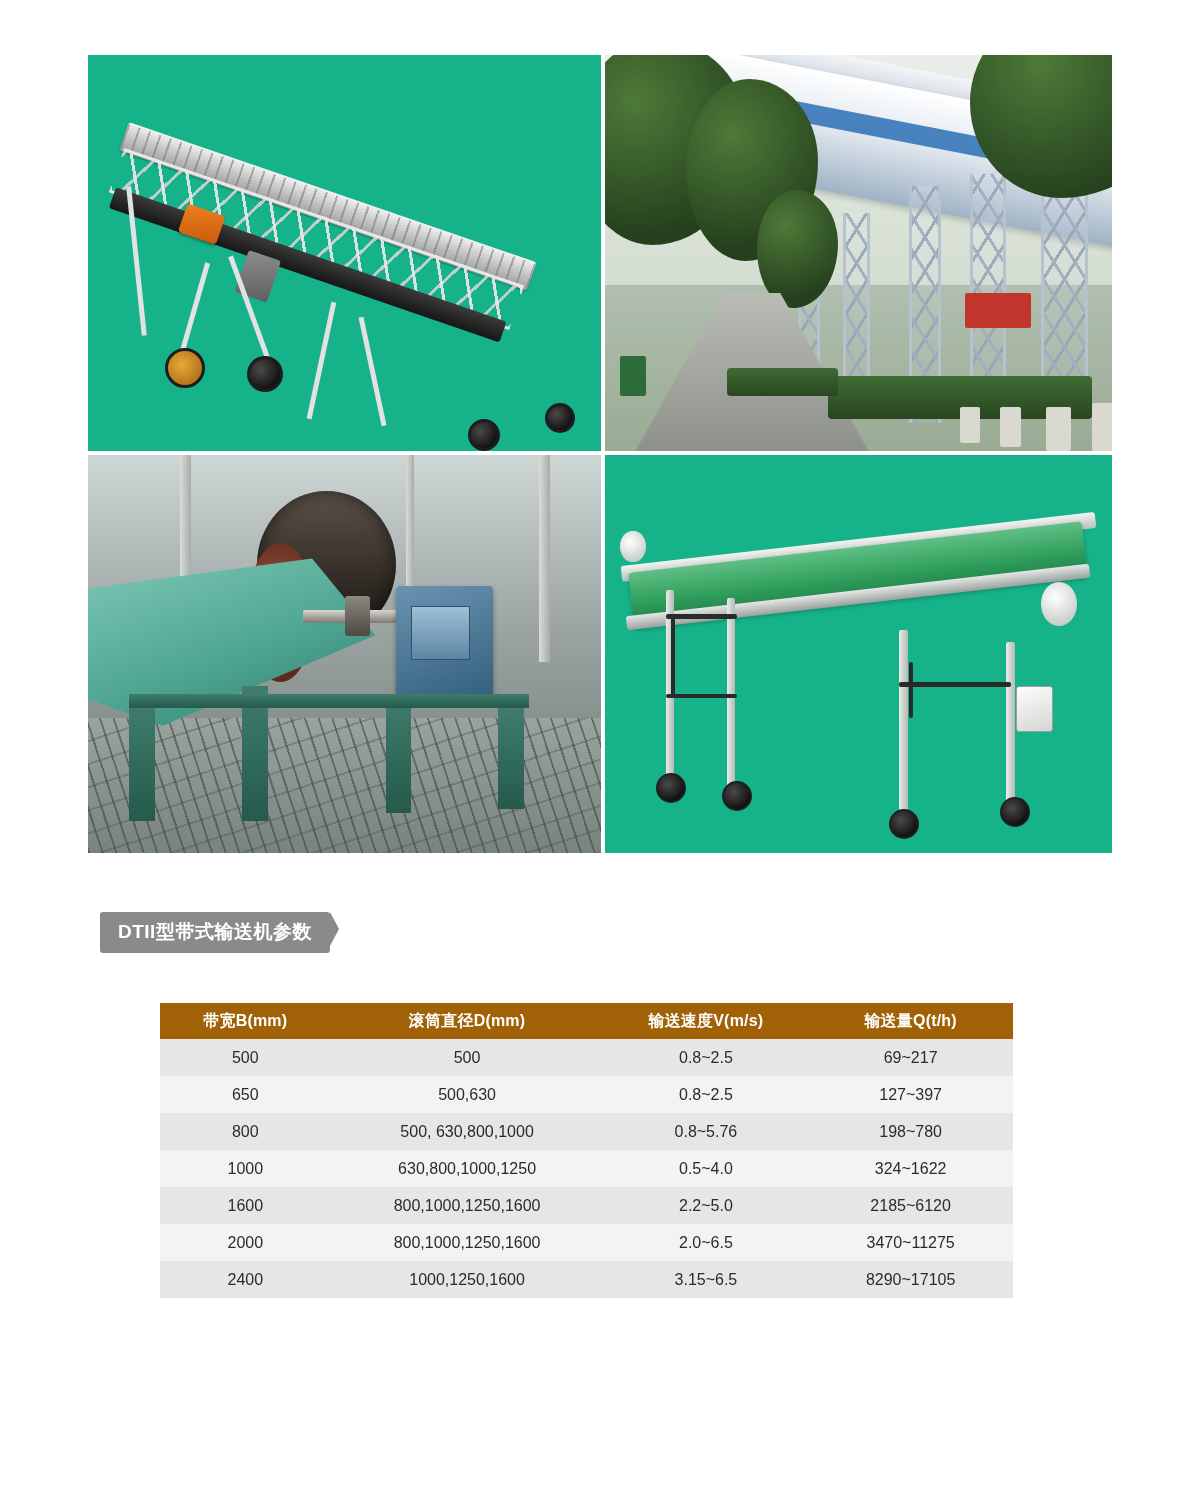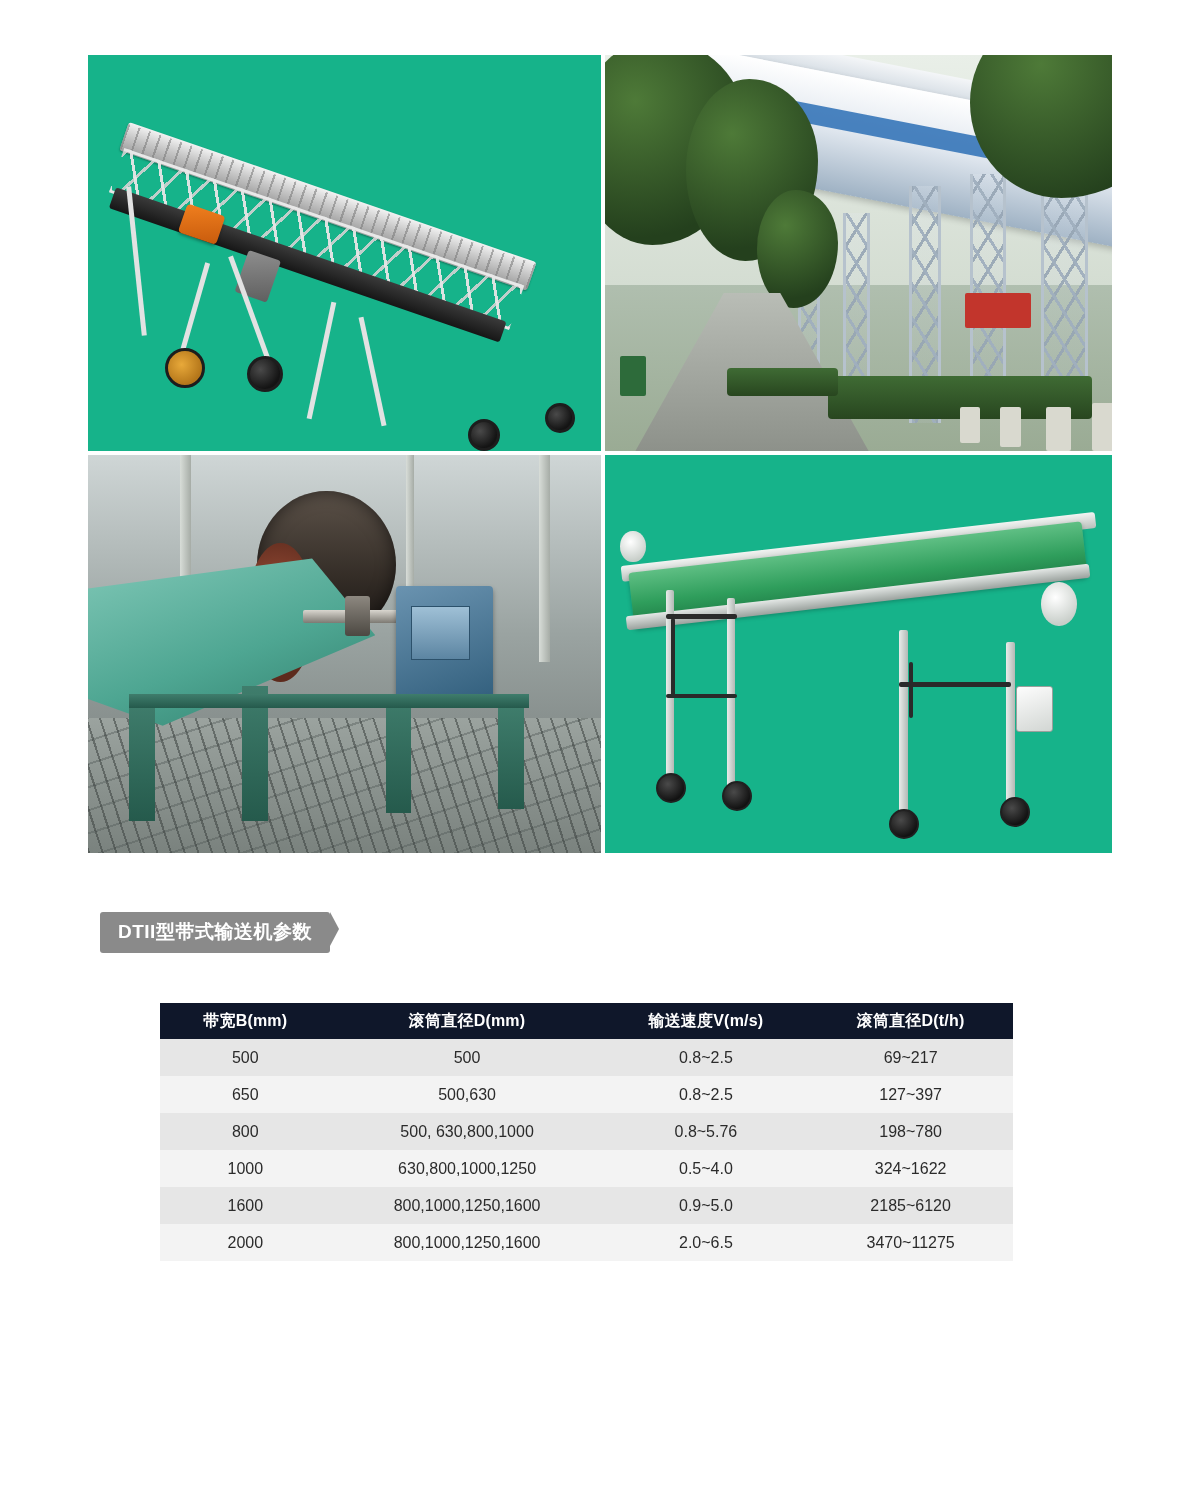--- a/index.html
+++ b/index.html
@@ -354,21 +354,21 @@
     left: 160px;
     top: 1003px;
     width: 853px;
   }
   table.params {
     border-collapse: collapse;
     width: 100%;
     font-size: 16px;
   }
   table.params thead th {
-    background: #0f172a;
+    background: #a16207;
     color: #ffffff;
     font-weight: bold;
     font-size: 16px;
     height: 36px;
     padding: 0 6px;
     letter-spacing: .2px;
   }
   table.params tbody td {
     height: 37px;
     text-align: center;
@@ -483,21 +483,21 @@
   <span class="heading-pill">DTII型带式输送机参数</span>
 </div>
 
 <div class="table-wrap">
   <table class="params">
     <thead>
       <tr>
         <th>带宽B(mm)</th>
         <th>滚筒直径D(mm)</th>
         <th>输送速度V(m/s)</th>
-        <th>滚筒直径D(t/h)</th>
+        <th>输送量Q(t/h)</th>
       </tr>
     </thead>
     <tbody>
       <tr>
         <td>500</td>
         <td>500</td>
         <td>0.8~2.5</td>
         <td>69~217</td>
       </tr>
       <tr>
@@ -514,24 +514,30 @@
       </tr>
       <tr>
         <td>1000</td>
         <td>630,800,1000,1250</td>
         <td>0.5~4.0</td>
         <td>324~1622</td>
       </tr>
       <tr>
         <td>1600</td>
         <td>800,1000,1250,1600</td>
-        <td>0.9~5.0</td>
+        <td>2.2~5.0</td>
         <td>2185~6120</td>
       </tr>
       <tr>
         <td>2000</td>
         <td>800,1000,1250,1600</td>
         <td>2.0~6.5</td>
         <td>3470~11275</td>
       </tr>
+      <tr>
+        <td>2400</td>
+        <td>1000,1250,1600</td>
+        <td>3.15~6.5</td>
+        <td>8290~17105</td>
+      </tr>
     </tbody>
   </table>
 </div>
 
 </body></html>

